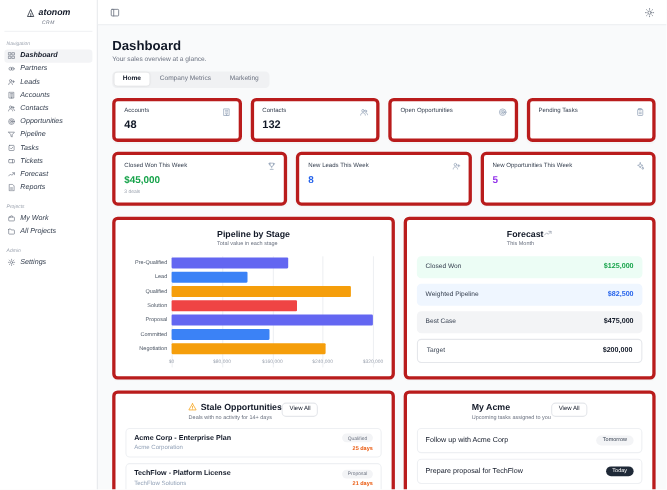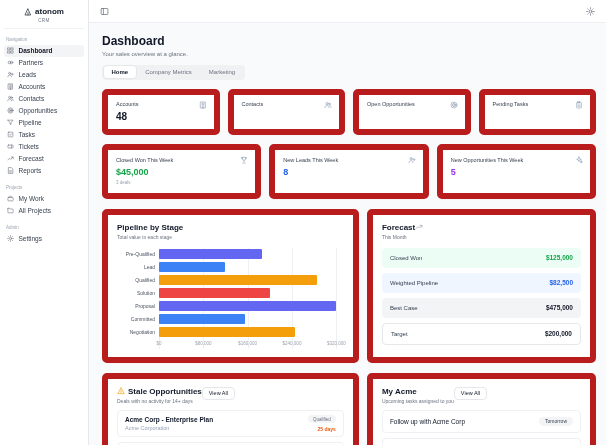--- a/index.html
+++ b/index.html
@@ -4,21 +4,21 @@
 <style>
   * { margin:0; padding:0; box-sizing:border-box; }
   html,body { width:606px; height:445px; overflow:hidden; }
   body {
     font-family:"Liberation Sans","DejaVu Sans",sans-serif;
     display:flex; background:#ffffff; color:#111827;
   }
   .icon svg { width:100%; height:100%; display:block; }
 
   
-  .sidebar { width:89px; min-width:89px; background:#fff; border-right:1px solid #e5e7eb; padding:7px 4px 0; }
+  .sidebar { width:89px; min-width:89px; background:#fff; border-right:1px solid #e5e7eb; padding:7px 4px 0;font-style:italic; }
   .logo-block { text-align:center; padding-bottom:5px; border-bottom:1px solid #f1f2f4; }
   .logo-row { display:flex; align-items:center; justify-content:center; gap:3px; }
   .logo-mark { width:8px; height:8px; color:#111827; }
   .logo-name { font-size:8px; font-weight:bold; color:#111827; }
   .logo-badge { font-size:4.5px; color:#6b7280; letter-spacing:.5px; margin-top:1.5px; }
   .section-label { font-size:4.5px; color:#9ca3af; margin:8px 2px 3px; }
   .nav-item { display:flex; align-items:center; gap:4.5px; padding:2.5px 3px; border-radius:3px; cursor:pointer; }
   .nav-item.active { background:#f3f4f6; }
   .nav-icon { width:7px; height:7px; min-width:7px; color:#6b7280; }
   .nav-label { font-size:6.5px; color:#374151; white-space:nowrap; }
@@ -33,35 +33,35 @@
 
   .page-title { font-size:12px; font-weight:bold; color:#111827; }
   .page-subtitle { font-size:6px; color:#6b7280; margin-top:2.5px; }
 
   .tabs { display:inline-flex; background:#f0f1f3; border-radius:4px; padding:1.5px; margin-top:8px; gap:1px; }
   .tab { font-size:6px; color:#6b7280; padding:3px 8px; border-radius:3px; cursor:pointer; white-space:nowrap; }
   .tab.active { background:#fff; color:#111827; font-weight:bold; box-shadow:0 0 2px rgba(0,0,0,.15); }
 
   
   .stat-row { display:grid; grid-template-columns:repeat(4,1fr); gap:8px; margin-top:9px; }
-  .card { background:#fff; border:6px solid #b91c1c; border-radius:5px; box-shadow:0 1px 1px rgba(0,0,0,.02); }
+  .card { background:#fff; border:3px solid #b91c1c; border-radius:5px; box-shadow:0 1px 1px rgba(0,0,0,.02); }
   .stat-card { padding:6px 8px 7px; position:relative; }
   .stat-label { font-size:5.5px; color:#374151; }
   .stat-value { font-size:10px; font-weight:bold; color:#111827; margin-top:4px; }
   .stat-icon { position:absolute; top:6px; right:7px; width:8px; height:8px; color:#94a3b8; }
 
   .weekly-row { display:grid; grid-template-columns:repeat(3,1fr); gap:8px; margin-top:9px; }
   .weekly-card { padding:7px 8px 8px; position:relative; min-height:40px; }
   .weekly-value { font-size:9px; font-weight:bold; margin-top:4px; }
   .weekly-sub { font-size:4.5px; color:#9ca3af; margin-top:3px; }
 
   
   .panel-row { display:grid; grid-template-columns:52% 1fr; gap:8px; margin-top:10px; }
   .panel { padding:8px 9px; }
-  .panel-head { display:flex; justify-content:flex-start; align-items:flex-start; }
+  .panel-head { display:flex; justify-content:center; align-items:flex-start; }
   .panel-title { font-size:8px; font-weight:bold; color:#111827; display:flex; align-items:center; gap:3px; }
   .panel-subtitle { font-size:5px; color:#6b7280; margin-top:2px; }
   .panel-head-icon { width:8px; height:8px; color:#9ca3af; }
   .warn-icon { width:8px; height:8px; color:#f59e0b; }
   .view-all-btn { font-size:5.5px; color:#111827; background:#fff; border:1px solid #e5e7eb;
                   border-radius:4px; padding:2.5px 6px; cursor:pointer; }
 
   
   .chart-area { position:relative; margin-top:8px; }
   .gridlines { position:absolute; left:42px; right:2px; top:0; bottom:0; }
@@ -284,20 +284,21 @@
         <div class="stat-value">48</div>
         <span class="icon stat-icon">
             <svg viewBox="0 0 24 24" fill="none" stroke="currentColor" stroke-width="2" stroke-linecap="round" stroke-linejoin="round">
               <rect x="5" y="3" width="14" height="18"></rect>
               <path d="M9 7h2M13 7h2M9 11h2M13 11h2M9 15h2M13 15h2M11 21v-3h2v3"></path>
             </svg>
           </span>
       </div>
       <div class="card stat-card">
         <div class="stat-label">Contacts</div>
+        <div class="stat-value">132</div>
         <span class="icon stat-icon">
             <svg viewBox="0 0 24 24" fill="none" stroke="currentColor" stroke-width="2" stroke-linecap="round" stroke-linejoin="round">
               <circle cx="9" cy="8" r="3.5"></circle>
               <path d="M2.5 20c0-3.6 2.9-6.5 6.5-6.5s6.5 2.9 6.5 6.5"></path>
               <circle cx="16.5" cy="9" r="2.5"></circle>
               <path d="M17 13.5c2.6.4 4.5 2.6 4.5 5.5"></path>
             </svg>
           </span>
       </div>
       <div class="card stat-card">

